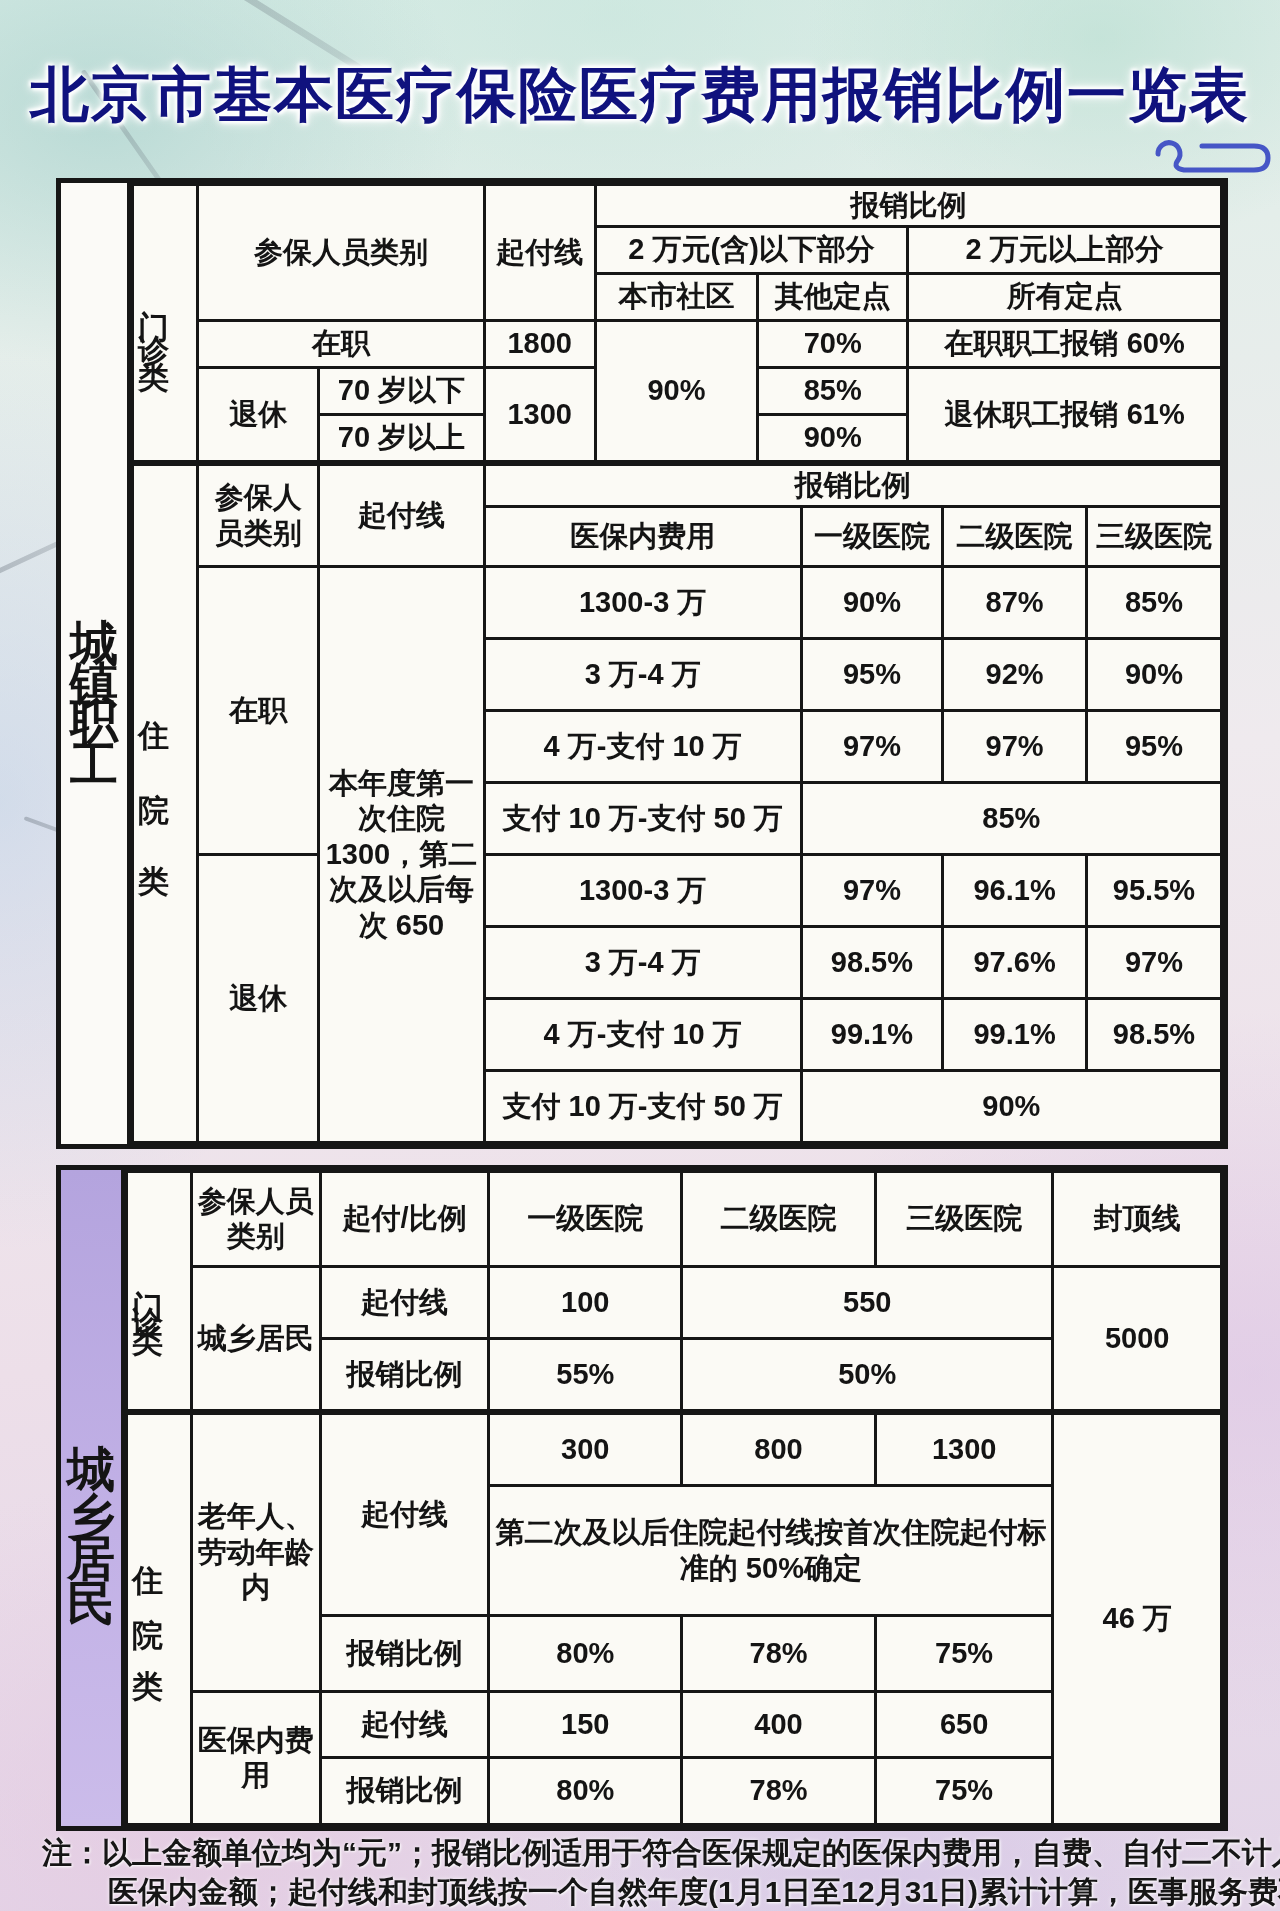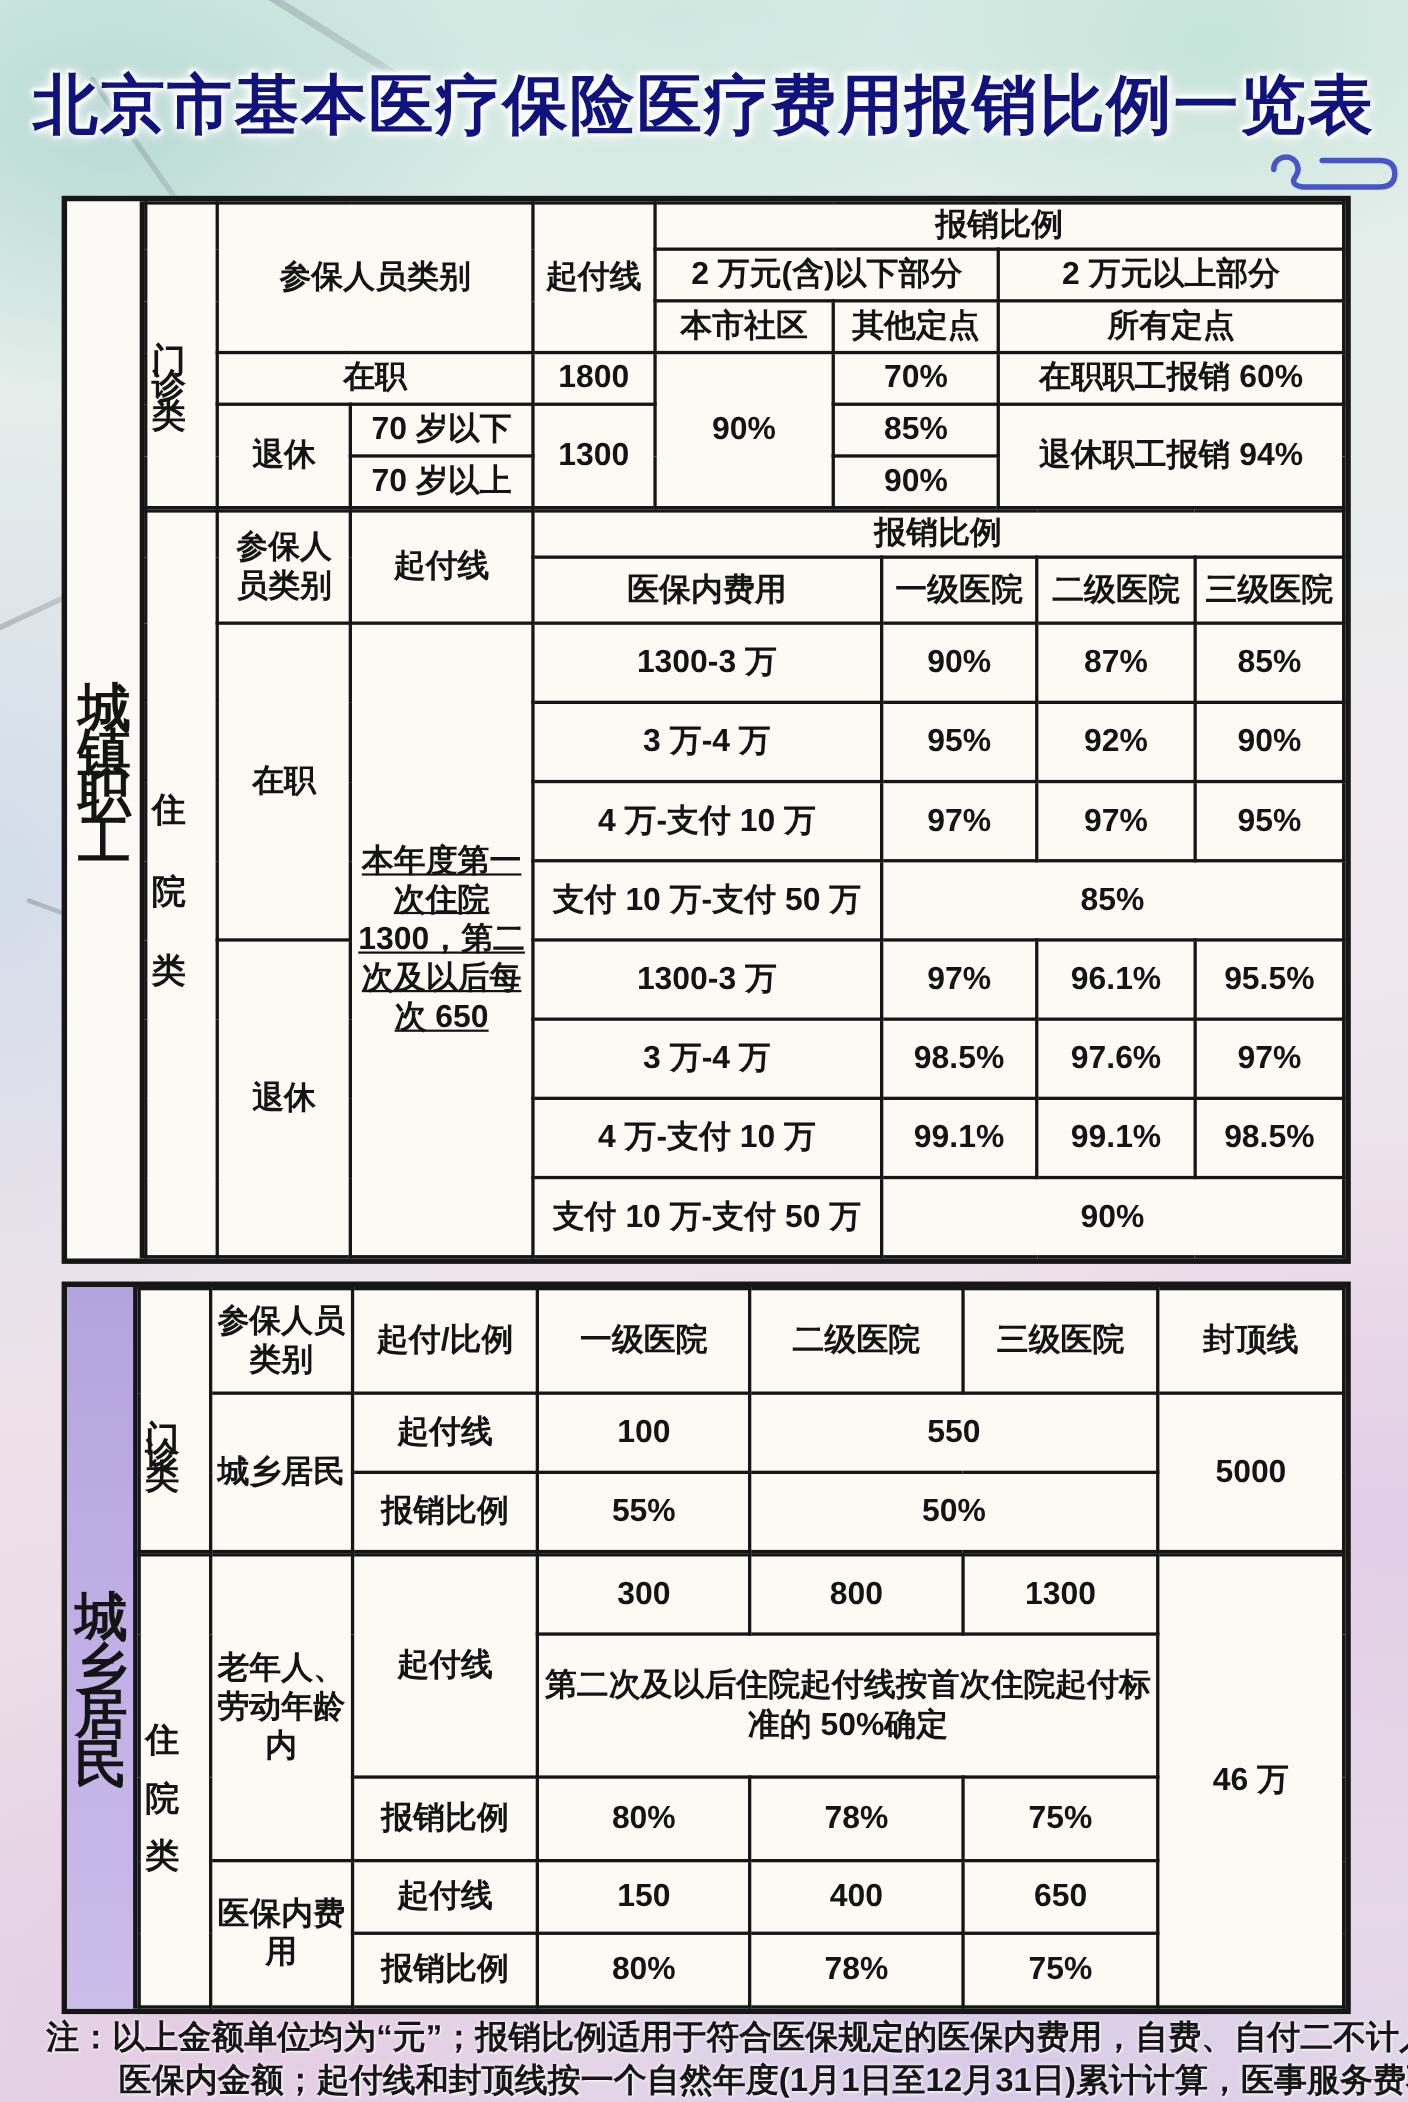--- a/index.html
+++ b/index.html
@@ -43,21 +43,21 @@
   table.grid th,table.grid td{border:3px solid #161616;background:#fbfaf5;color:#141414;
     font-weight:700;text-align:center;vertical-align:middle;padding:1px 4px;font-size:29px;line-height:1.22;}
   td.num,th.num{font-size:30px;}
   .vcell{padding:0;}
   .vc1{font-size:31px;letter-spacing:26px;}
   .vc2{font-size:31px;letter-spacing:72px;}
   .vc3{font-size:31px;letter-spacing:18px;}
   .vc4{font-size:31px;letter-spacing:52px;}
   tr.h42{height:42px;} tr.h47{height:47px;margin-top:24px;} tr.h60{height:60px;} tr.h72{height:72px;}
   tr.h95{height:95px;} tr.h76{height:76px;} tr.h66{height:66px;} tr.h67{height:67px;} tr.h130{height:130px;}
-  td.small{font-size:28px;text-decoration:underline;}
+  td.small{font-size:28px;}
 
   .note{position:absolute;left:42px;top:1833px;width:1206px;font-size:30px;font-weight:700;color:#161616;
     line-height:39px;padding-left:66px;text-indent:-66px;
     text-shadow:0 0 4px rgba(255,255,255,.8),1px 1px 2px rgba(255,255,255,.8);}
 </style>
 </head>
 <body>
 
 <div id="page">
   <div class="branch b1"></div>
@@ -110,21 +110,21 @@
           <td class="num">1800</td>
           <td rowspan="3" class="num">90%</td>
           <td class="num">70%</td>
           <td>在职职工报销 60%</td>
         </tr>
         <tr class="h47">
           <td rowspan="2">退休</td>
           <td>70 岁以下</td>
           <td rowspan="2" class="num">1300</td>
           <td class="num">85%</td>
-          <td rowspan="2">退休职工报销 94%</td>
+          <td rowspan="2">退休职工报销 61%</td>
         </tr>
         <tr class="h47">
           <td>70 岁以上</td>
           <td class="num">90%</td>
         </tr>
       </tbody>
         </table>
 
       <table class="grid">
         <colgroup>

